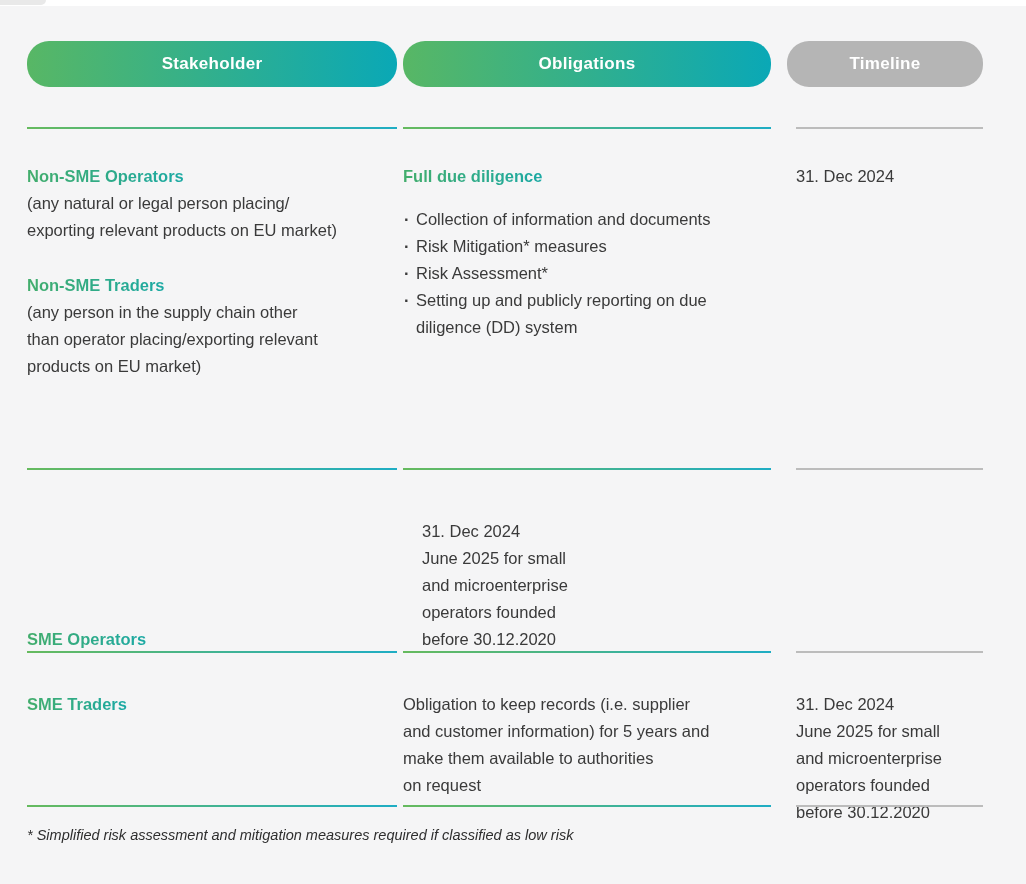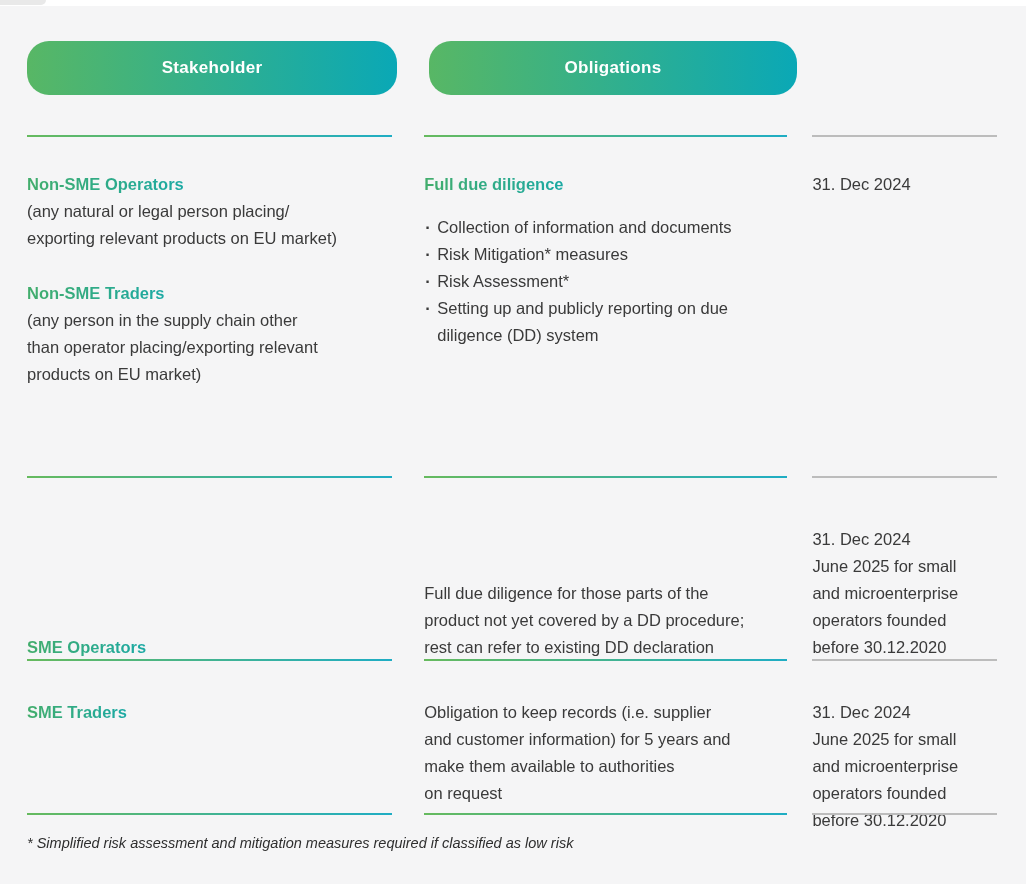--- a/index.html
+++ b/index.html
@@ -12,28 +12,28 @@
     overflow:hidden;
   }
   .top-strip { position:absolute; top:0; left:0; width:100%; height:6px; background:#ffffff; }
   .top-artifact { position:absolute; top:0; left:0; width:46px; height:5px; background:#e9e9e9; border-radius:0 0 6px 0; }
 
   .page { position:relative; padding-left:27px; padding-right:29px; }
 
   
   .header-row { display:flex; padding-top:41px; }
   .pill {
-    height:54px; border-radius:22px;
+    height:46px; border-radius:22px;
     display:flex; align-items:center; justify-content:center;
     color:#ffffff; font-weight:bold; font-size:17px; letter-spacing:0.3px;
   }
   .pill.gradient { background:linear-gradient(90deg,#58b765,#0aa8b6); }
   .pill.gray { background:#b5b5b5; }
   .col1 { width:370px; }
-  .col2 { width:368px; margin-left:32px; }
+  .col2 { width:368px; margin-left:6px; }
   .col3 { width:187px; margin-left:25px; }
   .pill-timeline { width:196px; margin-left:-9px; }
 
   .rules-row { display:flex; margin-top:40px; }
   .rule { height:2px; }
   .rule.gradient { background:linear-gradient(90deg,#66ba5e,#1fadc4); }
   .rule.gray { background:#bcbcbc; }
 
   
   .trow { display:flex; position:relative; }
@@ -75,20 +75,25 @@
 
 <div class="page">
 
   <div class="header-row">
     <div class="pill gradient col1">
       <span>Stakeholder</span>
     </div>
     <div class="pill gradient col2">
       <span>Obligations</span>
     </div>
+    <div class="col3">
+      <div class="pill gray pill-timeline">
+        <span>Timeline</span>
+      </div>
+    </div>
   </div>
 
   <div class="rules-row">
     <div class="rule gradient col1"></div>
     <div class="rule gradient col2"></div>
     <div class="rule gray col3"></div>
   </div>
 
   <div class="trow row1">
     <div class="cell col1">
@@ -121,25 +126,20 @@
       <div class="rule gradient col1"></div>
       <div class="rule gradient col2"></div>
       <div class="rule gray col3"></div>
     </div>
   </div>
 
   <div class="trow row2">
     <div class="cell col1">
       <span class="green-title">SME Operators</span>
     </div>
-    <div class="cell col2">
-      <div class="pre">Full due diligence for those  parts of the
-product not yet covered by a DD procedure;
-rest can refer to existing DD declaration</div>
-    </div>
     <div class="cell col3">
       <div>31. Dec 2024</div>
       <div class="pre timeline-secondary">June 2025 for small
 and microenterprise
 operators founded
 before 30.12.2020</div>
     </div>
     <div class="bottom-rules">
       <div class="rule gradient col1"></div>
       <div class="rule gradient col2"></div>

